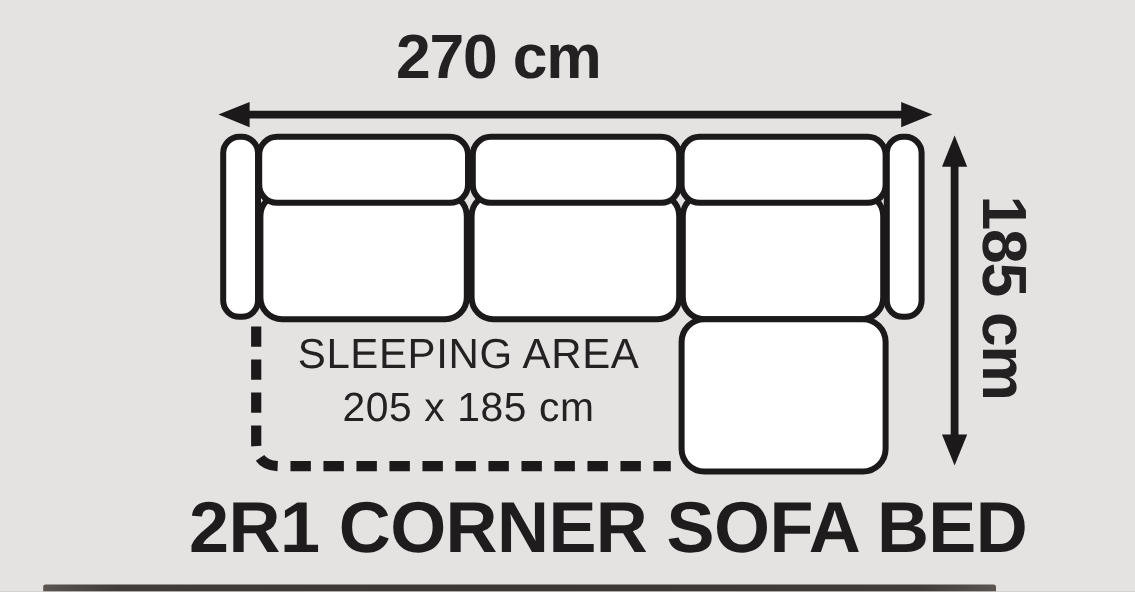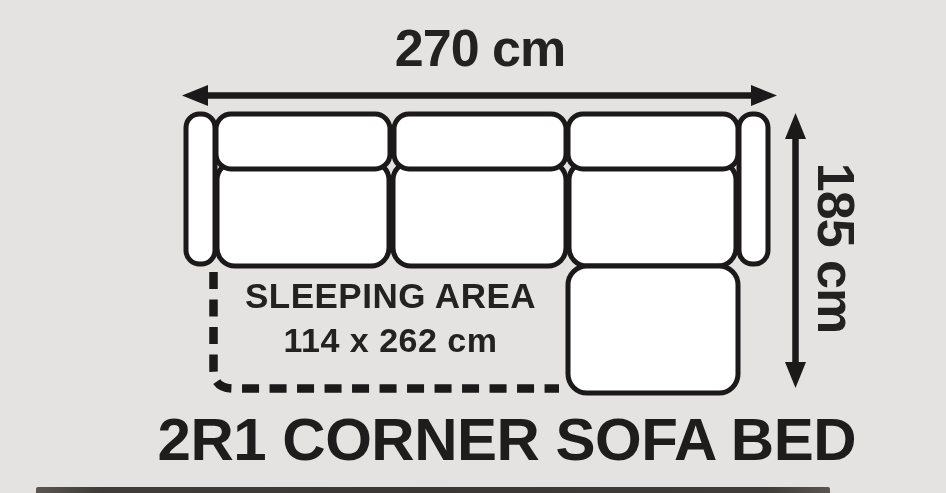--- a/index.html
+++ b/index.html
@@ -19,31 +19,30 @@
     position:absolute;
     font-weight:700;
     font-size:52px;
     line-height:52px;
     letter-spacing:-1px;
     color:#232122;
     white-space:nowrap;
   }
   .width-label{
     left:330px;top:22px;width:300px;
-    text-align:center;
   }
   .height-label{
     left:836px;top:248px;
     transform:translate(-50%,-50%) rotate(90deg);
   }
   .sleep-block{
     position:absolute;
     left:214px;top:274px;width:353px;
     text-align:center;
-    font-weight:700;
+    font-weight:400;
     color:#232122;
   }
   .sleep-line1{font-size:35px;line-height:44px;letter-spacing:0.5px;}
   .sleep-line2{font-size:34px;line-height:44px;letter-spacing:0.5px;}
   .product-title{
     position:absolute;
     left:56px;top:410px;width:800px;
     text-align:right;
     font-weight:700;
     font-size:60px;line-height:60px;
@@ -92,20 +91,20 @@
       <polygon points="795.5,388 785,362 806,362" fill="#1b191a"></polygon>
     </g>
   </svg>
 
   <div class="dim-label width-label">270 cm</div>
 
   <div class="dim-label height-label">185 cm</div>
 
   <div class="sleep-block">
     <div class="sleep-line1">SLEEPING AREA</div>
-    <div class="sleep-line2">114 x 262 cm</div>
+    <div class="sleep-line2">205 x 185 cm</div>
   </div>
 
   <div class="product-title">2R1 CORNER SOFA BED</div>
 
   <div class="bottom-strip"></div>
 
 </div>
 
 </body></html>

